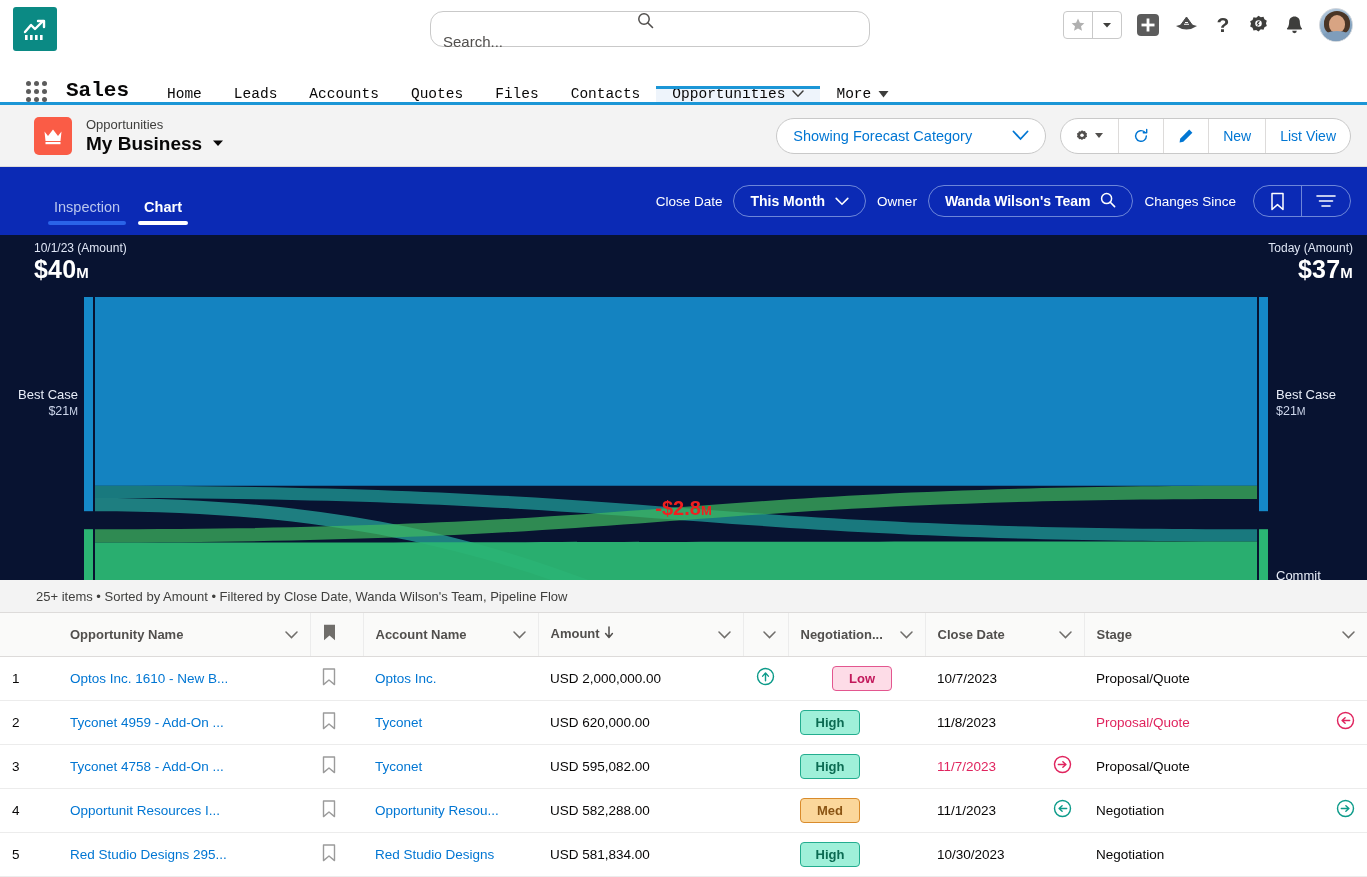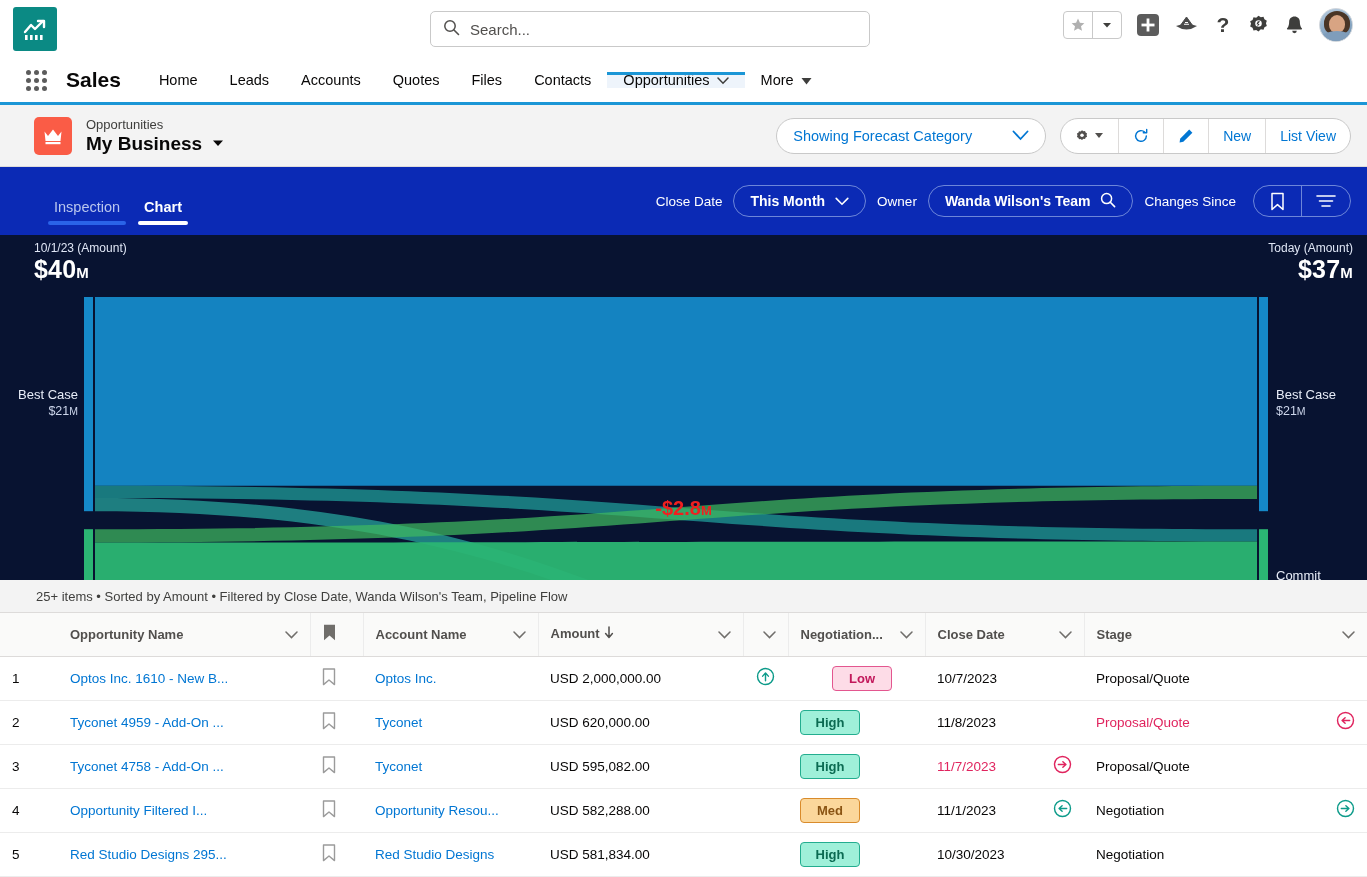--- a/index.html
+++ b/index.html
@@ -21,24 +21,25 @@
   .app-logo {
     width: 44px; height: 44px;
     margin-left: 13px;
     background: #0b8a84;
     border-radius: 3px;
     display: flex; align-items: center; justify-content: center;
   }
   .search-wrap {
     position: absolute; left: 430px; top: 11px;
     width: 440px; height: 36px;
-    border: 1px solid #c9c9c9; border-radius: 5px;
+    border: 1px solid #c9c9c9; border-radius: 13px;
     background: #fff;
     display: flex; align-items: center;
     padding: 0 12px;
+    flex-direction: column;
   }
   .search-wrap .sicon { margin-right: 10px; flex: 0 0 auto; }
   .search-input {
     border: none; outline: none; background: transparent;
     font-size: 15px; color: #3e3e3c;
     font-family: "Liberation Sans", sans-serif;
     width: 100%;
   }
   .search-input::placeholder { color: #514f4d; }
 
@@ -69,23 +70,24 @@
   }
   .avatar .body {
     position: absolute; left: 2px; bottom: -3px; width: 30px; height: 13px;
     background: #7f9dbb; border-radius: 50% 50% 0 0;
   }
 
   
   .nav-bar {
     height: 47px; width: 100%;
     background: #fff;
-    display: flex; align-items: center;
+    display: flex; align-items: flex-end;
     border-bottom: 3px solid #1b96d6;
     position: relative;
+    font-family: Liberation Mono, monospace;
   }
   .waffle {
     width: 44px; display: flex; align-items: center; justify-content: center;
     margin-left: 14px;
   }
   .waffle-grid {
     display: grid; grid-template-columns: repeat(3, 5px);
     grid-template-rows: repeat(3, 5px); gap: 3px;
   }
   .waffle-grid i { width: 5px; height: 5px; background: #5c5c5c; border-radius: 50%; display: block; }
@@ -719,21 +721,21 @@
           </div>
       </td>
       <td style="border-right:none">
         <div class="cell-flex">
             <span class="">Proposal/Quote</span>
           </div>
       </td>
     </tr>
     <tr>
       <td class="td-num">4</td>
-      <td><span class="lnk">Opportunity Filtered I...</span></td>
+      <td><span class="lnk">Opportunit Resources I...</span></td>
       <td><span><svg width="14" height="18" viewBox="0 0 14 18">
               <path d="M1.5 1 H12.5 V16.6 L7 12 L1.5 16.6 Z" stroke="#9b9b9b" stroke-width="1.4" fill="none" stroke-linejoin="round"></path>
             </svg></span></td>
       <td><span class="lnk">Opportunity Resou...</span></td>
       <td>USD 582,288.00</td>
       <td style="text-align:center"></td>
       <td><span class="badge b-med">Med</span></td>
       <td>
         <div class="cell-flex">
             <span class="">11/1/2023</span>

